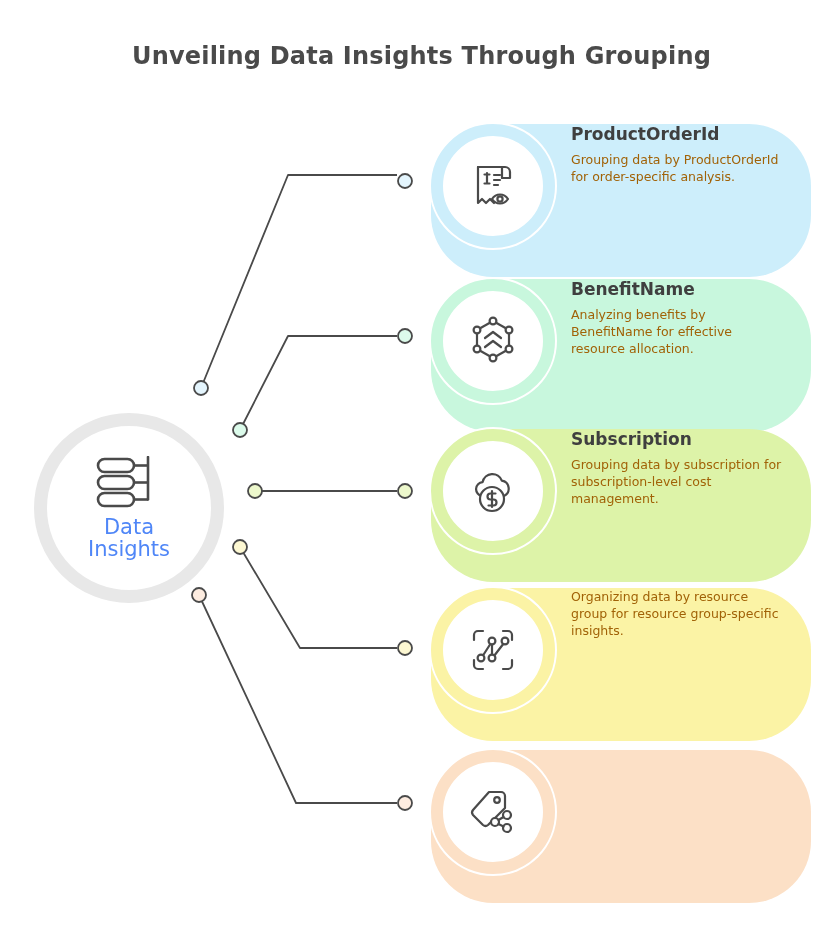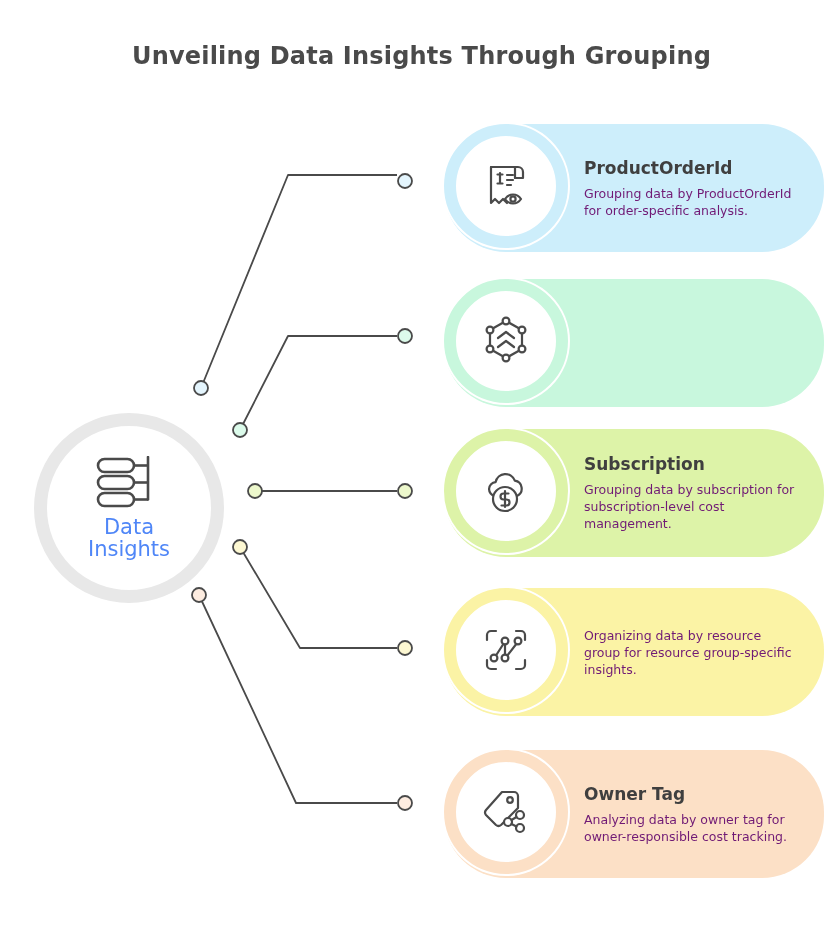--- a/index.html
+++ b/index.html
@@ -44,26 +44,25 @@
     text-align: center;
     color: #4f86f7;
     font-size: 21px;
     line-height: 22px;
     font-family: "DejaVu Sans", sans-serif;
   }
 
   
   .card {
     position: absolute;
-    left: 444px;
+    left: 431px;
     width: 380px;
-    height: 128px;
+    height: 153px;
     border-radius: 62px;
     display: flex;
-    align-items: center;
   }
   .card-ico-wrap {
     position: absolute;
     left: -2px; top: -2px;
     width: 128px; height: 128px;
     border-radius: 50%;
     background: #ffffff;
     display: flex;
     align-items: center;
     justify-content: center;
@@ -84,21 +83,21 @@
   .card-title {
     font-size: 17px;
     font-weight: bold;
     color: #3f3f3f;
     margin-bottom: 7px;
     font-family: "DejaVu Sans", sans-serif;
   }
   .card-desc {
     font-size: 12.5px;
     line-height: 17px;
-    color: #701a75;
+    color: #a16207;
     font-family: "DejaVu Sans", sans-serif;
   }
 </style>
 </head>
 <body>
 
 <div id="stage">
 
   <div class="title">Unveiling Data Insights Through Grouping</div>
 
@@ -168,20 +167,24 @@
               <circle cx="28" cy="8" r="3.4" fill="#fff" stroke="#4a4a4a" stroke-width="2.2" stroke-linecap="round" stroke-linejoin="round"></circle>
               <circle cx="44" cy="17" r="3.4" fill="#fff" stroke="#4a4a4a" stroke-width="2.2" stroke-linecap="round" stroke-linejoin="round"></circle>
               <circle cx="44" cy="36" r="3.4" fill="#fff" stroke="#4a4a4a" stroke-width="2.2" stroke-linecap="round" stroke-linejoin="round"></circle>
               <circle cx="28" cy="45" r="3.4" fill="#fff" stroke="#4a4a4a" stroke-width="2.2" stroke-linecap="round" stroke-linejoin="round"></circle>
               <circle cx="12" cy="36" r="3.4" fill="#fff" stroke="#4a4a4a" stroke-width="2.2" stroke-linecap="round" stroke-linejoin="round"></circle>
               <circle cx="12" cy="17" r="3.4" fill="#fff" stroke="#4a4a4a" stroke-width="2.2" stroke-linecap="round" stroke-linejoin="round"></circle>
               <path d="M20 25 l8-6 8 6" stroke="#4a4a4a" fill="none" stroke-width="2.2" stroke-linecap="round" stroke-linejoin="round"></path>
               <path d="M20 34 l8-6 8 6" stroke="#4a4a4a" fill="none" stroke-width="2.2" stroke-linecap="round" stroke-linejoin="round"></path>
             </svg></div>
         </div>
+        <div class="card-text">
+          <div class="card-title">BenefitName</div>
+          <div class="card-desc">Analyzing benefits by BenefitName for effective resource allocation.</div>
+        </div>
       </div>
       <div class="card" style="top: 429px; background: rgb(221, 243, 168);">
         <div class="card-ico-wrap">
           <div class="card-ico-ring" style="border-color: rgb(221, 243, 168);"></div>
           <div class="card-ico"><svg viewBox="0 0 56 56">
               <path d="M17 33 a7 7 0 0 1 0.6-13.9 a10 10 0 0 1 19.2-1.4 a8 8 0 0 1 2.2 15.2" stroke="#4a4a4a" fill="none" stroke-width="2.2" stroke-linecap="round" stroke-linejoin="round"></path>
               <circle cx="27" cy="36" r="12" fill="#fff" stroke="#4a4a4a" stroke-width="2.2" stroke-linecap="round" stroke-linejoin="round"></circle>
               <path d="M30.5 30.5 h-5 a3 3 0 0 0 0 6 h3 a3 3 0 0 1 0 6 h-5" stroke="#4a4a4a" fill="none" stroke-width="2.2" stroke-linecap="round" stroke-linejoin="round"></path>
               <path d="M27 28 v16" stroke="#4a4a4a" fill="none" stroke-width="2.2" stroke-linecap="round" stroke-linejoin="round"></path>
             </svg></div>
@@ -218,19 +221,15 @@
           <div class="card-ico"><svg viewBox="0 0 56 56">
               <path d="M36 8 H24 L8 26 a4 4 0 0 0 0 5 l10 10 a4 4 0 0 0 5 0 L40 24 V12 a4 4 0 0 0 -4 -4 z" stroke="#4a4a4a" fill="none" stroke-width="2.2" stroke-linecap="round" stroke-linejoin="round"></path>
               <circle cx="32" cy="16" r="2.8" stroke="#4a4a4a" fill="none" stroke-width="2.2" stroke-linecap="round" stroke-linejoin="round"></circle>
               <circle cx="30" cy="38" r="4" fill="#fff" stroke="#4a4a4a" stroke-width="2.2" stroke-linecap="round" stroke-linejoin="round"></circle>
               <circle cx="42" cy="31" r="4" fill="#fff" stroke="#4a4a4a" stroke-width="2.2" stroke-linecap="round" stroke-linejoin="round"></circle>
               <circle cx="42" cy="44" r="4" fill="#fff" stroke="#4a4a4a" stroke-width="2.2" stroke-linecap="round" stroke-linejoin="round"></circle>
               <line x1="33.5" y1="36" x2="38.5" y2="33" stroke="#4a4a4a" fill="none" stroke-width="2.2" stroke-linecap="round" stroke-linejoin="round"></line>
               <line x1="33.5" y1="40" x2="38.5" y2="42.5" stroke="#4a4a4a" fill="none" stroke-width="2.2" stroke-linecap="round" stroke-linejoin="round"></line>
             </svg></div>
         </div>
-        <div class="card-text">
-          <div class="card-title">Owner Tag</div>
-          <div class="card-desc">Analyzing data by owner tag for owner-responsible cost tracking.</div>
-        </div>
       </div>
     </div>
 </div>
 
 </body></html>

